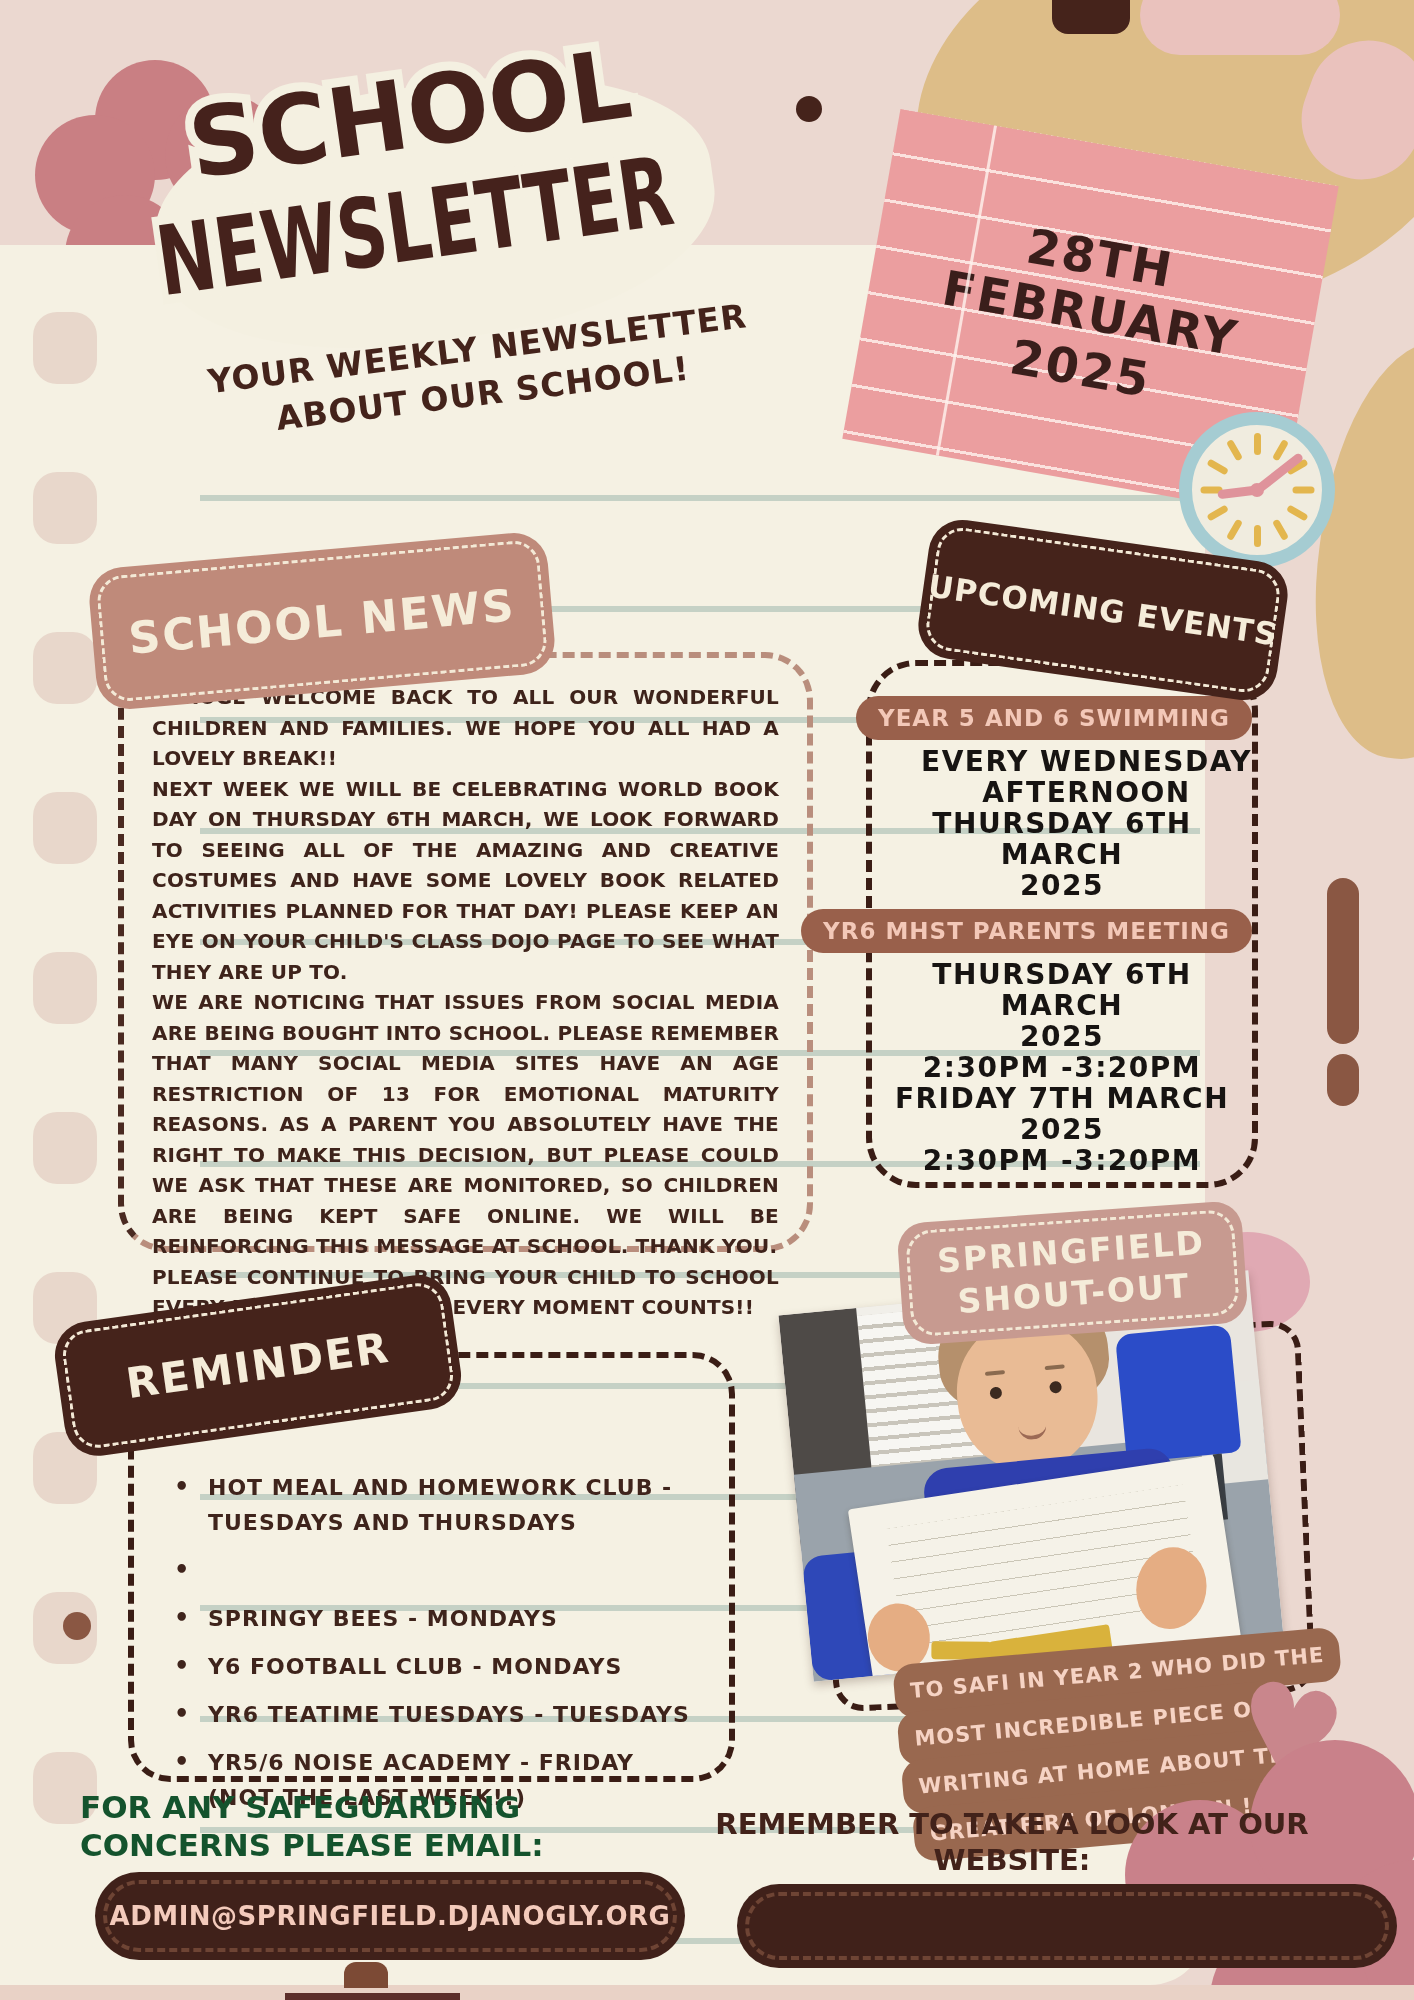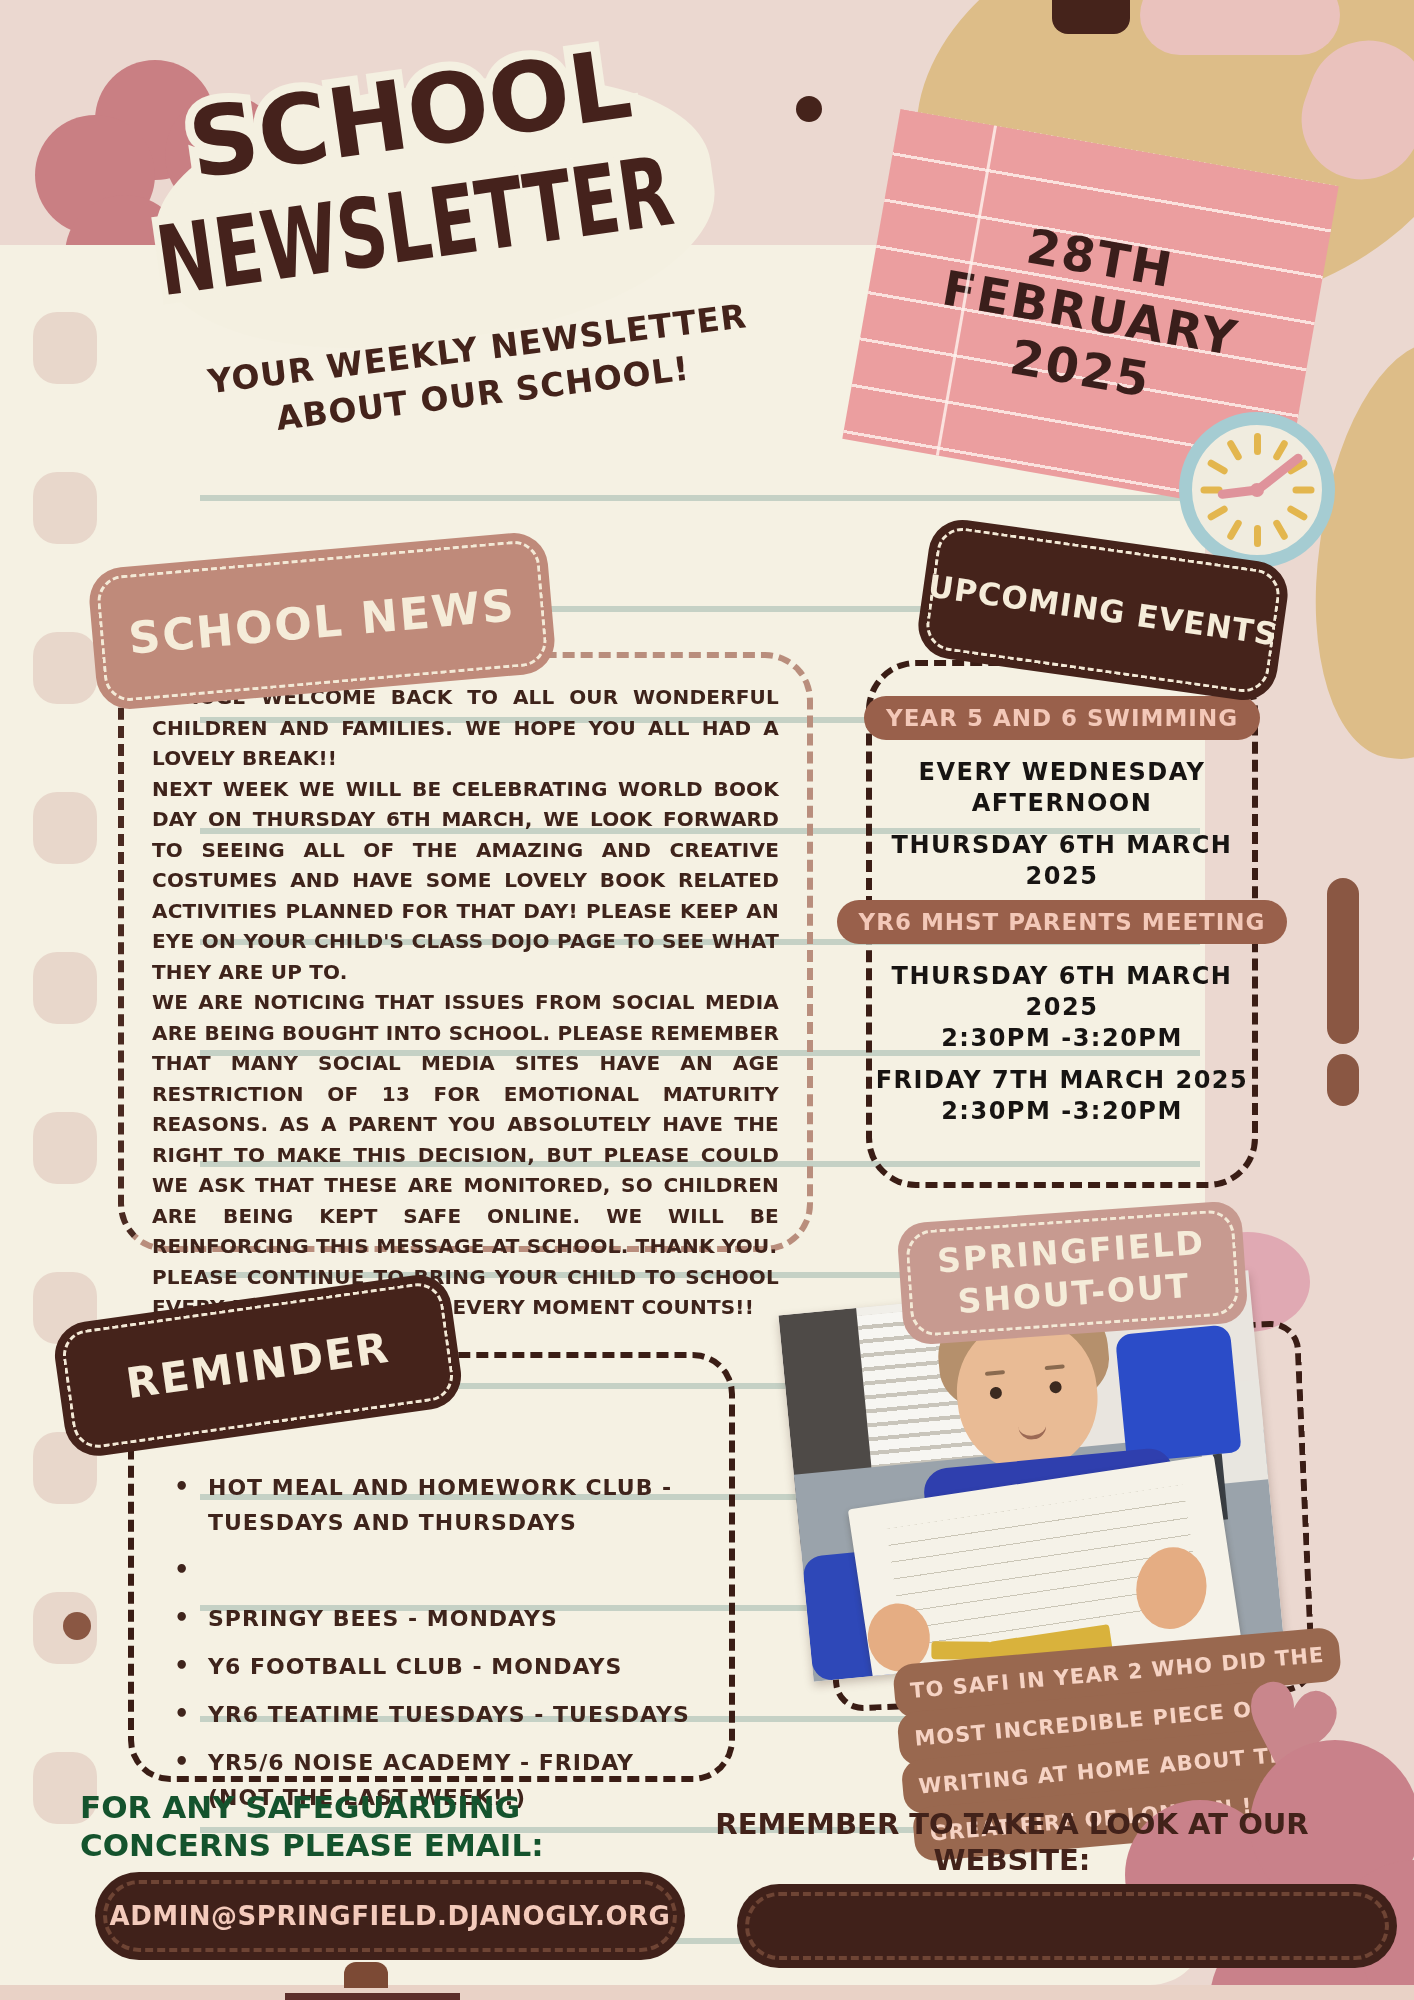--- a/index.html
+++ b/index.html
@@ -65,25 +65,25 @@
   .events-label{left:922px;top:540px;width:362px;height:140px;transform:rotate(8deg);font-size:31px;letter-spacing:1px;white-space:nowrap;}
   .reminder-label{left:58px;top:1298px;width:400px;height:135px;transform:rotate(-8deg);font-size:42px;letter-spacing:2px;}
   .shout-label{left:900px;top:1212px;width:345px;height:122px;transform:rotate(-4deg);background:#c79a90;border-radius:28px;
     font-size:33px;letter-spacing:2px;line-height:42px;white-space:pre-line;}
   
   .news-box{left:118px;top:652px;width:695px;height:600px;border:6px dashed #b98e7d;border-left-color:#4a2a21;border-radius:48px;
     padding:24px 28px;box-sizing:border-box;}
   .news-box p{margin:0;font-size:20px;font-weight:700;line-height:30.5px;letter-spacing:.2px;color:#3e231b;text-align:justify;}
   
   .events-box{left:866px;top:660px;width:392px;height:528px;border:6px dashed #3a1d15;border-radius:50px;
-    display:flex;flex-direction:column;align-items:center;padding-top:22px;box-sizing:border-box;}
+    display:flex;flex-direction:column;align-items:flex-end;padding-top:22px;box-sizing:border-box;}
   .event-pill{background:#99604b;color:#f3c8b8;font-size:23px;font-weight:bold;letter-spacing:1px;
     padding:9px 22px;border-radius:26px;margin:8px 0 6px;white-space:nowrap;}
-  .event-details{font-size:24px;font-weight:bold;letter-spacing:1.5px;line-height:31px;color:#171412;
-    text-align:center;white-space:pre-line;margin-top:11px;}
+  .event-details{font-size:28px;font-weight:bold;letter-spacing:1.5px;line-height:31px;color:#171412;
+    text-align:center;white-space:pre-line;}
   
   .reminder-box{left:128px;top:1352px;width:607px;height:430px;border:6px dashed #3a1d15;border-radius:42px;
     padding:112px 30px 0 40px;box-sizing:border-box;}
   .rem-item{display:flex;font-size:22px;font-weight:bold;letter-spacing:1px;line-height:35px;color:#3f241c;margin-bottom:13px;}
   .rem-item .bullet{width:34px;flex:none;font-size:24px;}
   
   .photo-frame{left:826px;top:1330px;width:470px;height:360px;border:6px dashed #3a1d15;border-radius:30px;transform:rotate(-2.5deg);}
   .photo{left:795px;top:1292px;width:472px;height:368px;background:#e9e5df;transform:rotate(-5.5deg);overflow:hidden;
     box-shadow:0 4px 10px rgba(60,30,20,.25);}
   .ph{position:absolute;}

